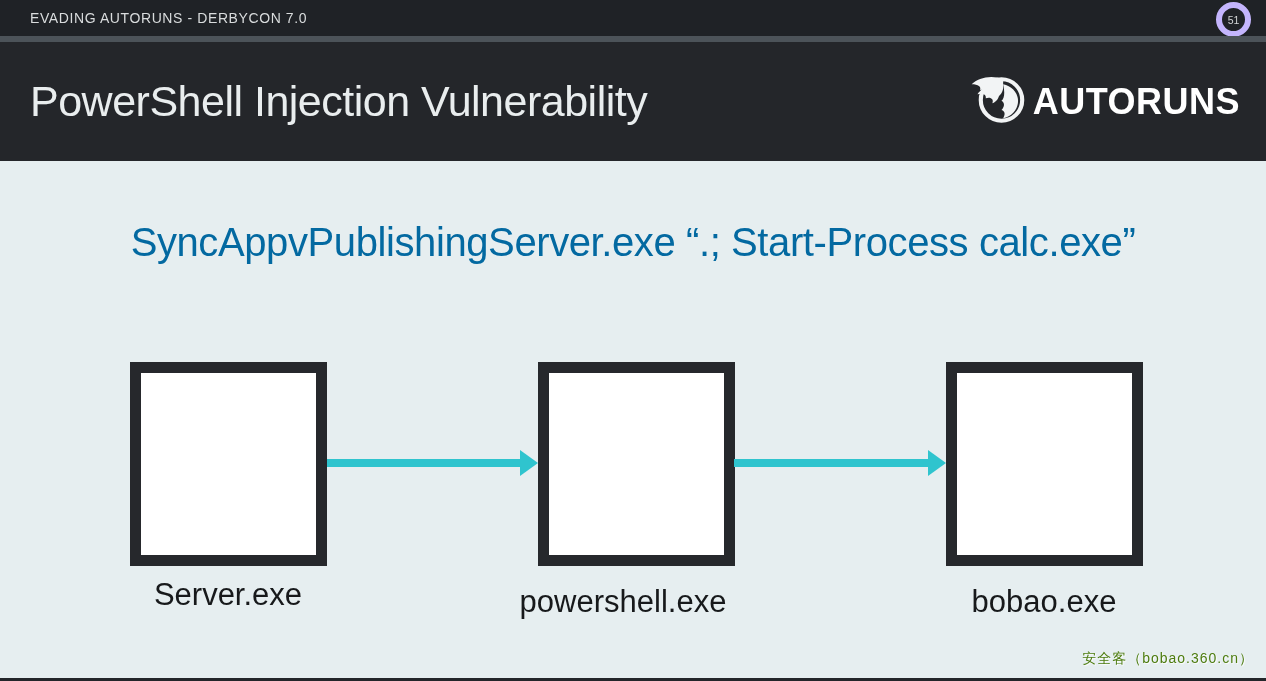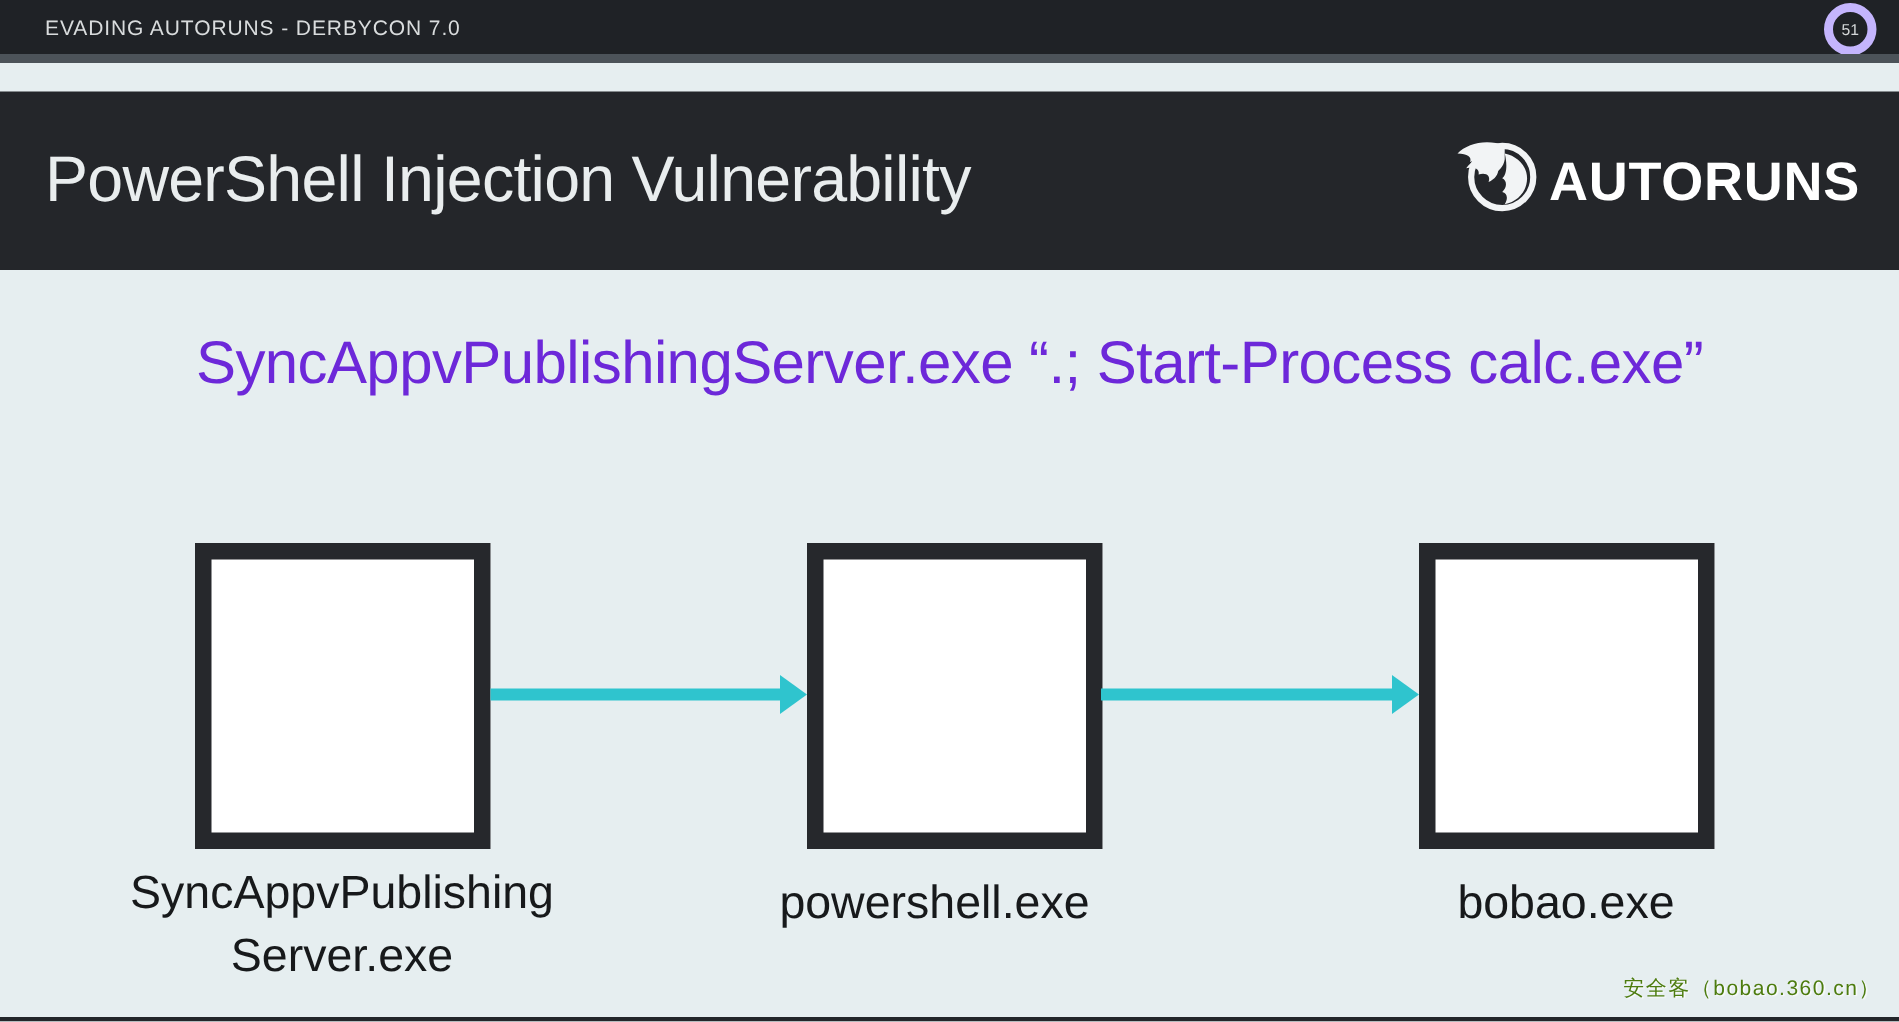--- a/index.html
+++ b/index.html
@@ -26,35 +26,35 @@
 
   .accent-strip {
     position:absolute; top:36px; left:0; width:1266px; height:6px;
     background:#4c5359;
   }
 
   
   .header {
     position:absolute; top:42px; left:0; width:1266px; height:119px;
     background:#24262a; display:flex; align-items:center;
-    justify-content:space-between; box-sizing:border-box; padding:0 26px 0 30px;margin-top:19px;
+    justify-content:space-between; box-sizing:border-box; padding:0 26px 0 30px;
   }
   .header-title {
     color:#e9edee; font-size:43px; font-weight:400; letter-spacing:-.5px;
     white-space:nowrap;
   }
   .logo { display:flex; align-items:center; gap:5px; }
   .logo-text {
     color:#ffffff; font-size:36px; font-weight:bold; letter-spacing:.5px;
   }
 
   
   .command {
     position:absolute; top:220px; left:0; width:1266px;
-    text-align:center; font-size:40px; color:#6d28d9; letter-spacing:-.4px;
+    text-align:center; font-size:40px; color:#0369a1; letter-spacing:-.4px;
     white-space:nowrap;
   }
 
   .flow-box {
     position:absolute; width:175px; height:182px;
     background:#ffffff; border:11px solid #26282c;
   }
   .box-1 { left:130px; top:362px; }
   .box-2 { left:538px; top:362px; }
   .box-3 { left:946px; top:362px; }
@@ -127,21 +127,20 @@
 <div class="arrow arrow-1">
   <div class="shaft"></div>
   <div class="head"></div>
 </div>
 <div class="arrow arrow-2">
   <div class="shaft"></div>
   <div class="head"></div>
 </div>
 
 <div class="node-label label-1">
-  <span>SyncAppvPublishing</span>
   <span>Server.exe</span>
 </div>
 <div class="node-label label-2">
   <span>powershell.exe</span>
 </div>
 <div class="node-label label-3">
   <span>bobao.exe</span>
 </div>
 
 <div class="watermark">安全客（bobao.360.cn）</div>

